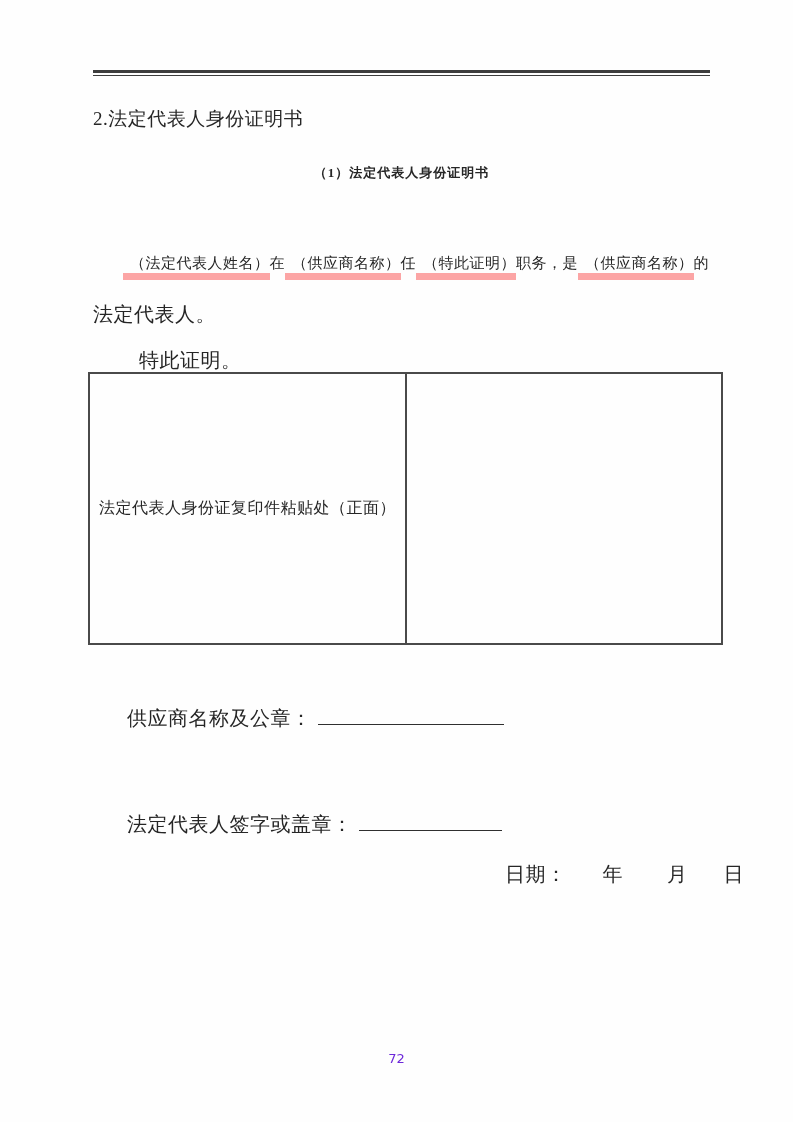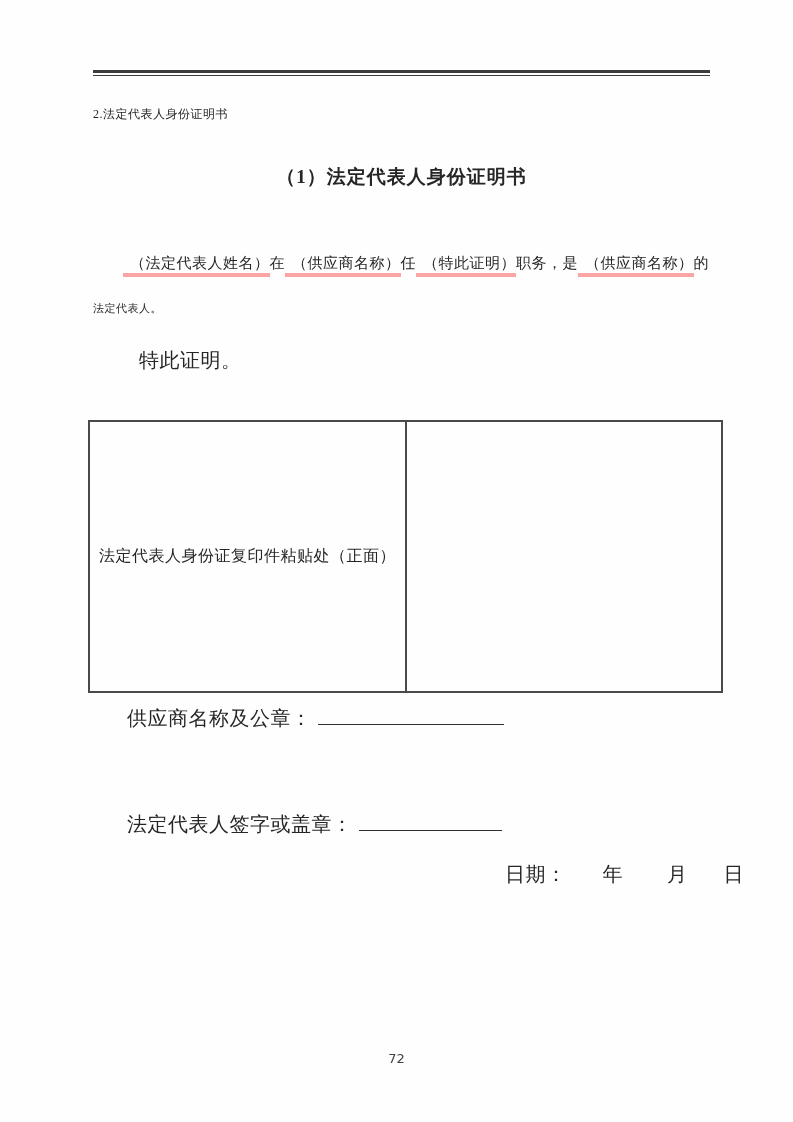--- a/index.html
+++ b/index.html
@@ -25,78 +25,77 @@
     width: 617px;
     height: 6px;
     box-sizing: border-box;
     border-top: 3px solid #3d3d3d;
     border-bottom: 1px solid #3d3d3d;
   }
   .section-heading {
     position: absolute;
     left: 93px;
     top: 106px;
-    font-size: 12px;
+    font-size: 19px;
     letter-spacing: 0.5px;
     white-space: nowrap;
   }
   .doc-title {
     position: absolute;
     left: 93px;
     top: 164px;
     width: 617px;
     text-align: center;
-    font-size: 19px;
+    font-size: 13px;
     font-weight: bold;
     letter-spacing: 1px;
     white-space: nowrap;
   }
   .statement-line1 {
     position: absolute;
     left: 93px;
     top: 254px;
     width: 640px;
     font-size: 15px;
     letter-spacing: 0.5px;
     white-space: nowrap;
   }
   .statement-indent {
     display: inline-block;
     width: 30px;
   }
   .u-blank {
-    border-bottom: 4px solid #fca5a5;
+    border-bottom: 7px solid #fca5a5;
     padding-left: 7px;
     padding-bottom: 2px;
   }
   .statement-line2 {
     position: absolute;
     left: 93px;
     top: 301px;
-    font-size: 11px;
+    font-size: 20px;
     letter-spacing: 0.5px;
     text-align: right;
   }
   .closing-line {
     position: absolute;
     left: 139px;
     top: 347px;
     font-size: 20px;
     letter-spacing: 0.5px;
   }
   .paste-box {
     position: absolute;
     left: 88px;
     top: 372px;
     width: 635px;
     height: 273px;
     box-sizing: border-box;
     border: 2px solid #4a4a4a;
     display: flex;
-    margin-top: 48px;
   }
   .paste-cell {
     display: flex;
     align-items: center;
     justify-content: center;
     box-sizing: border-box;
   }
   .paste-cell.front {
     width: 317px;
     border-right: 2px solid #4a4a4a;
@@ -140,21 +139,21 @@
   .date-row .month { margin-left: 44px; }
   .date-row .day   { margin-left: 36px; }
   .page-number {
     position: absolute;
     left: 0;
     top: 1051px;
     width: 100%;
     text-align: center;
     font-size: 13px;
     font-family: "DejaVu Sans", "Liberation Sans", sans-serif;
-    color: #404040;
+    color: #6d28d9;
   }
 </style>
 </head>
 <body>
 
 <div class="page">
 
   <div class="top-rule"></div>
 
   <div class="section-heading">2.法定代表人身份证明书</div>

